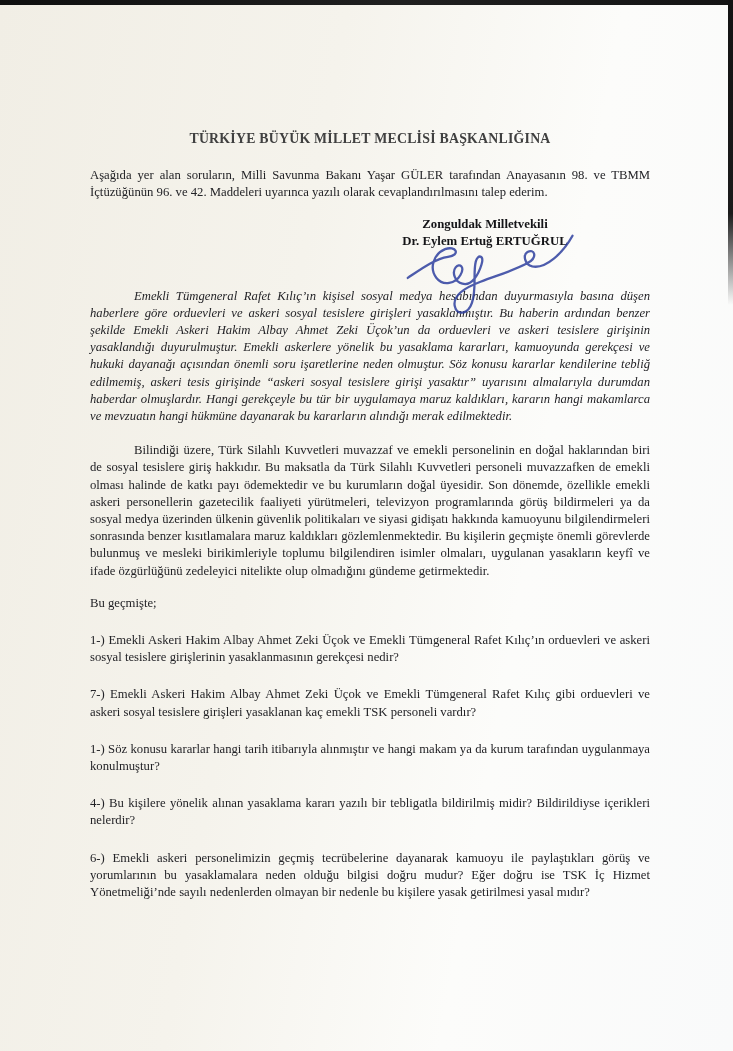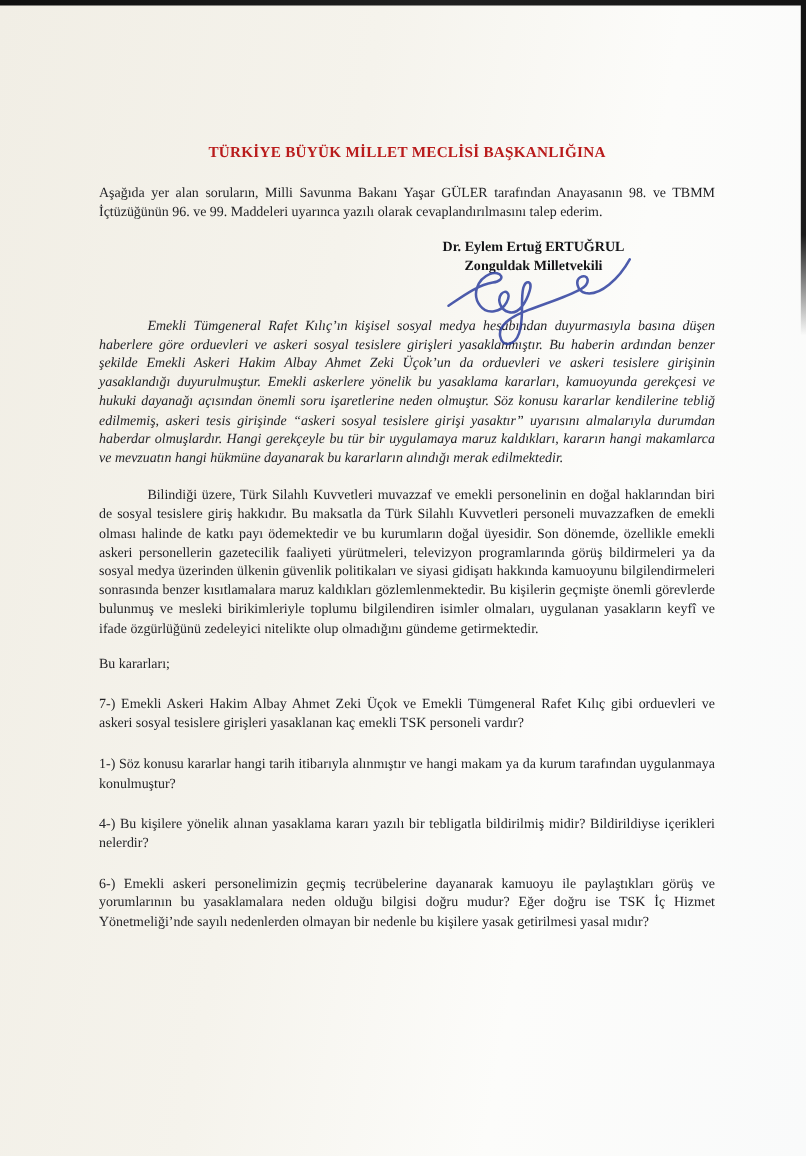--- a/index.html
+++ b/index.html
@@ -18,21 +18,21 @@
     position: absolute; top: 0; right: 0; width: 5px; height: 305px;
     background: linear-gradient(to bottom, #131313 0%, #1b1b1b 70%, rgba(22,22,22,0) 100%);
   }
   .content {
     position: absolute; left: 90px; top: 130px; width: 560px;
     color: #232327; font-size: 12.7px; line-height: 17.2px;
   }
   .doc-title {
     margin: 0; text-align: center;
     font-size: 13.8px; font-weight: bold; letter-spacing: 0.25px;
-    color: #b91c1c;
+    color: #404040;
   }
   .intro { margin: 20px 0 0; text-align: justify; }
   .sig-block {
     width: 282px; margin: 14px 24px 0 auto;
     text-align: center; font-weight: bold; color: #141417;
     position: relative; line-height: 17px; font-size: 12.8px;
   }
   .sig-line { display: block; }
   .signature-svg {
     position: absolute; left: 58px; top: 10px;
@@ -47,37 +47,38 @@
 </head>
 <body>
 
 <div class="scan-edge-top"></div>
 <div class="scan-edge-right"></div>
 
 <div class="content">
 
   <h1 class="doc-title">TÜRKİYE BÜYÜK MİLLET MECLİSİ BAŞKANLIĞINA</h1>
 
-  <p class="intro">Aşağıda yer alan soruların, Milli Savunma Bakanı Yaşar GÜLER tarafından Anayasanın 98. ve TBMM İçtüzüğünün 96. ve 99. Maddeleri uyarınca yazılı olarak cevaplandırılmasını talep ederim.</p>
+  <p class="intro">Aşağıda yer alan soruların, Milli Savunma Bakanı Yaşar GÜLER tarafından Anayasanın 98. ve TBMM İçtüzüğünün 96. ve 42. Maddeleri uyarınca yazılı olarak cevaplandırılmasını talep ederim.</p>
 
   <div class="sig-block">
+    <span class="sig-line">Zonguldak Milletvekili</span>
     <span class="sig-line">Dr. Eylem Ertuğ ERTUĞRUL</span>
-    <span class="sig-line">Zonguldak Milletvekili</span>
     <svg class="signature-svg" viewBox="0 0 190 100" fill="none" xmlns="http://www.w3.org/2000/svg">
       <path d="M6,52 C18,44 34,32 48,30 C62,28 56,18 45,22 C33,27 28,42 36,52
                C43,61 56,58 61,49 C66,40 60,36 56,41 C52,46 55,56 63,58
                C73,61 80,48 83,38 C86,28 79,27 77,35 C74,47 78,64 73,78
                C69,90 57,92 55,81 C53,70 66,62 82,56 C100,49 118,44 132,36
                C142,30 138,21 131,25 C126,28 128,38 136,40 C150,43 168,26 178,8" stroke="#2e3f9f" stroke-width="2.4" stroke-linecap="round" opacity="0.85"></path>
     </svg>
   </div>
 
   <p class="body-par first">Emekli Tümgeneral Rafet Kılıç’ın kişisel sosyal medya hesabından duyurmasıyla basına düşen haberlere göre orduevleri ve askeri sosyal tesislere girişleri yasaklanmıştır. Bu haberin ardından benzer şekilde Emekli Askeri Hakim Albay Ahmet Zeki Üçok’un da orduevleri ve askeri tesislere girişinin yasaklandığı duyurulmuştur. Emekli askerlere yönelik bu yasaklama kararları, kamuoyunda gerekçesi ve hukuki dayanağı açısından önemli soru işaretlerine neden olmuştur. Söz konusu kararlar kendilerine tebliğ edilmemiş, askeri tesis girişinde “askeri sosyal tesislere girişi yasaktır” uyarısını almalarıyla durumdan haberdar olmuşlardır.  Hangi gerekçeyle bu tür bir uygulamaya maruz kaldıkları, kararın hangi makamlarca ve mevzuatın hangi hükmüne dayanarak bu kararların alındığı merak edilmektedir.</p>
   <p class="body-par">Bilindiği üzere, Türk Silahlı Kuvvetleri muvazzaf ve emekli personelinin en doğal haklarından biri de sosyal tesislere giriş hakkıdır. Bu maksatla da Türk Silahlı Kuvvetleri personeli muvazzafken de emekli olması halinde de katkı payı ödemektedir ve bu kurumların doğal üyesidir. Son dönemde, özellikle emekli askeri personellerin gazetecilik faaliyeti yürütmeleri, televizyon programlarında görüş bildirmeleri ya da sosyal medya üzerinden ülkenin güvenlik politikaları ve siyasi gidişatı hakkında kamuoyunu bilgilendirmeleri sonrasında benzer kısıtlamalara maruz kaldıkları gözlemlenmektedir. Bu kişilerin geçmişte önemli görevlerde bulunmuş ve mesleki birikimleriyle toplumu bilgilendiren isimler olmaları, uygulanan yasakların keyfî ve ifade özgürlüğünü zedeleyici nitelikte olup olmadığını gündeme getirmektedir.</p>
 
-  <p class="lead-in">Bu kararları;</p>
+  <p class="lead-in">Bu geçmişte;</p>
 
+  <p class="question">1-) Emekli Askeri Hakim Albay Ahmet Zeki Üçok ve Emekli Tümgeneral Rafet Kılıç’ın orduevleri ve askeri sosyal tesislere girişlerinin yasaklanmasının gerekçesi nedir?</p>
   <p class="question">7-) Emekli Askeri Hakim Albay Ahmet Zeki Üçok ve Emekli Tümgeneral Rafet Kılıç gibi orduevleri ve askeri sosyal tesislere girişleri yasaklanan kaç emekli TSK personeli vardır?</p>
   <p class="question">1-) Söz konusu kararlar hangi tarih itibarıyla alınmıştır ve hangi makam ya da kurum tarafından uygulanmaya konulmuştur?</p>
   <p class="question">4-) Bu kişilere yönelik alınan yasaklama kararı yazılı bir tebligatla bildirilmiş midir? Bildirildiyse içerikleri nelerdir?</p>
   <p class="question">6-) Emekli askeri personelimizin geçmiş tecrübelerine dayanarak kamuoyu ile paylaştıkları görüş ve yorumlarının bu yasaklamalara neden olduğu bilgisi doğru mudur? Eğer doğru ise TSK İç Hizmet Yönetmeliği’nde sayılı nedenlerden olmayan bir nedenle bu kişilere yasak getirilmesi yasal mıdır?</p>
 
 </div>
 
 </body></html>

